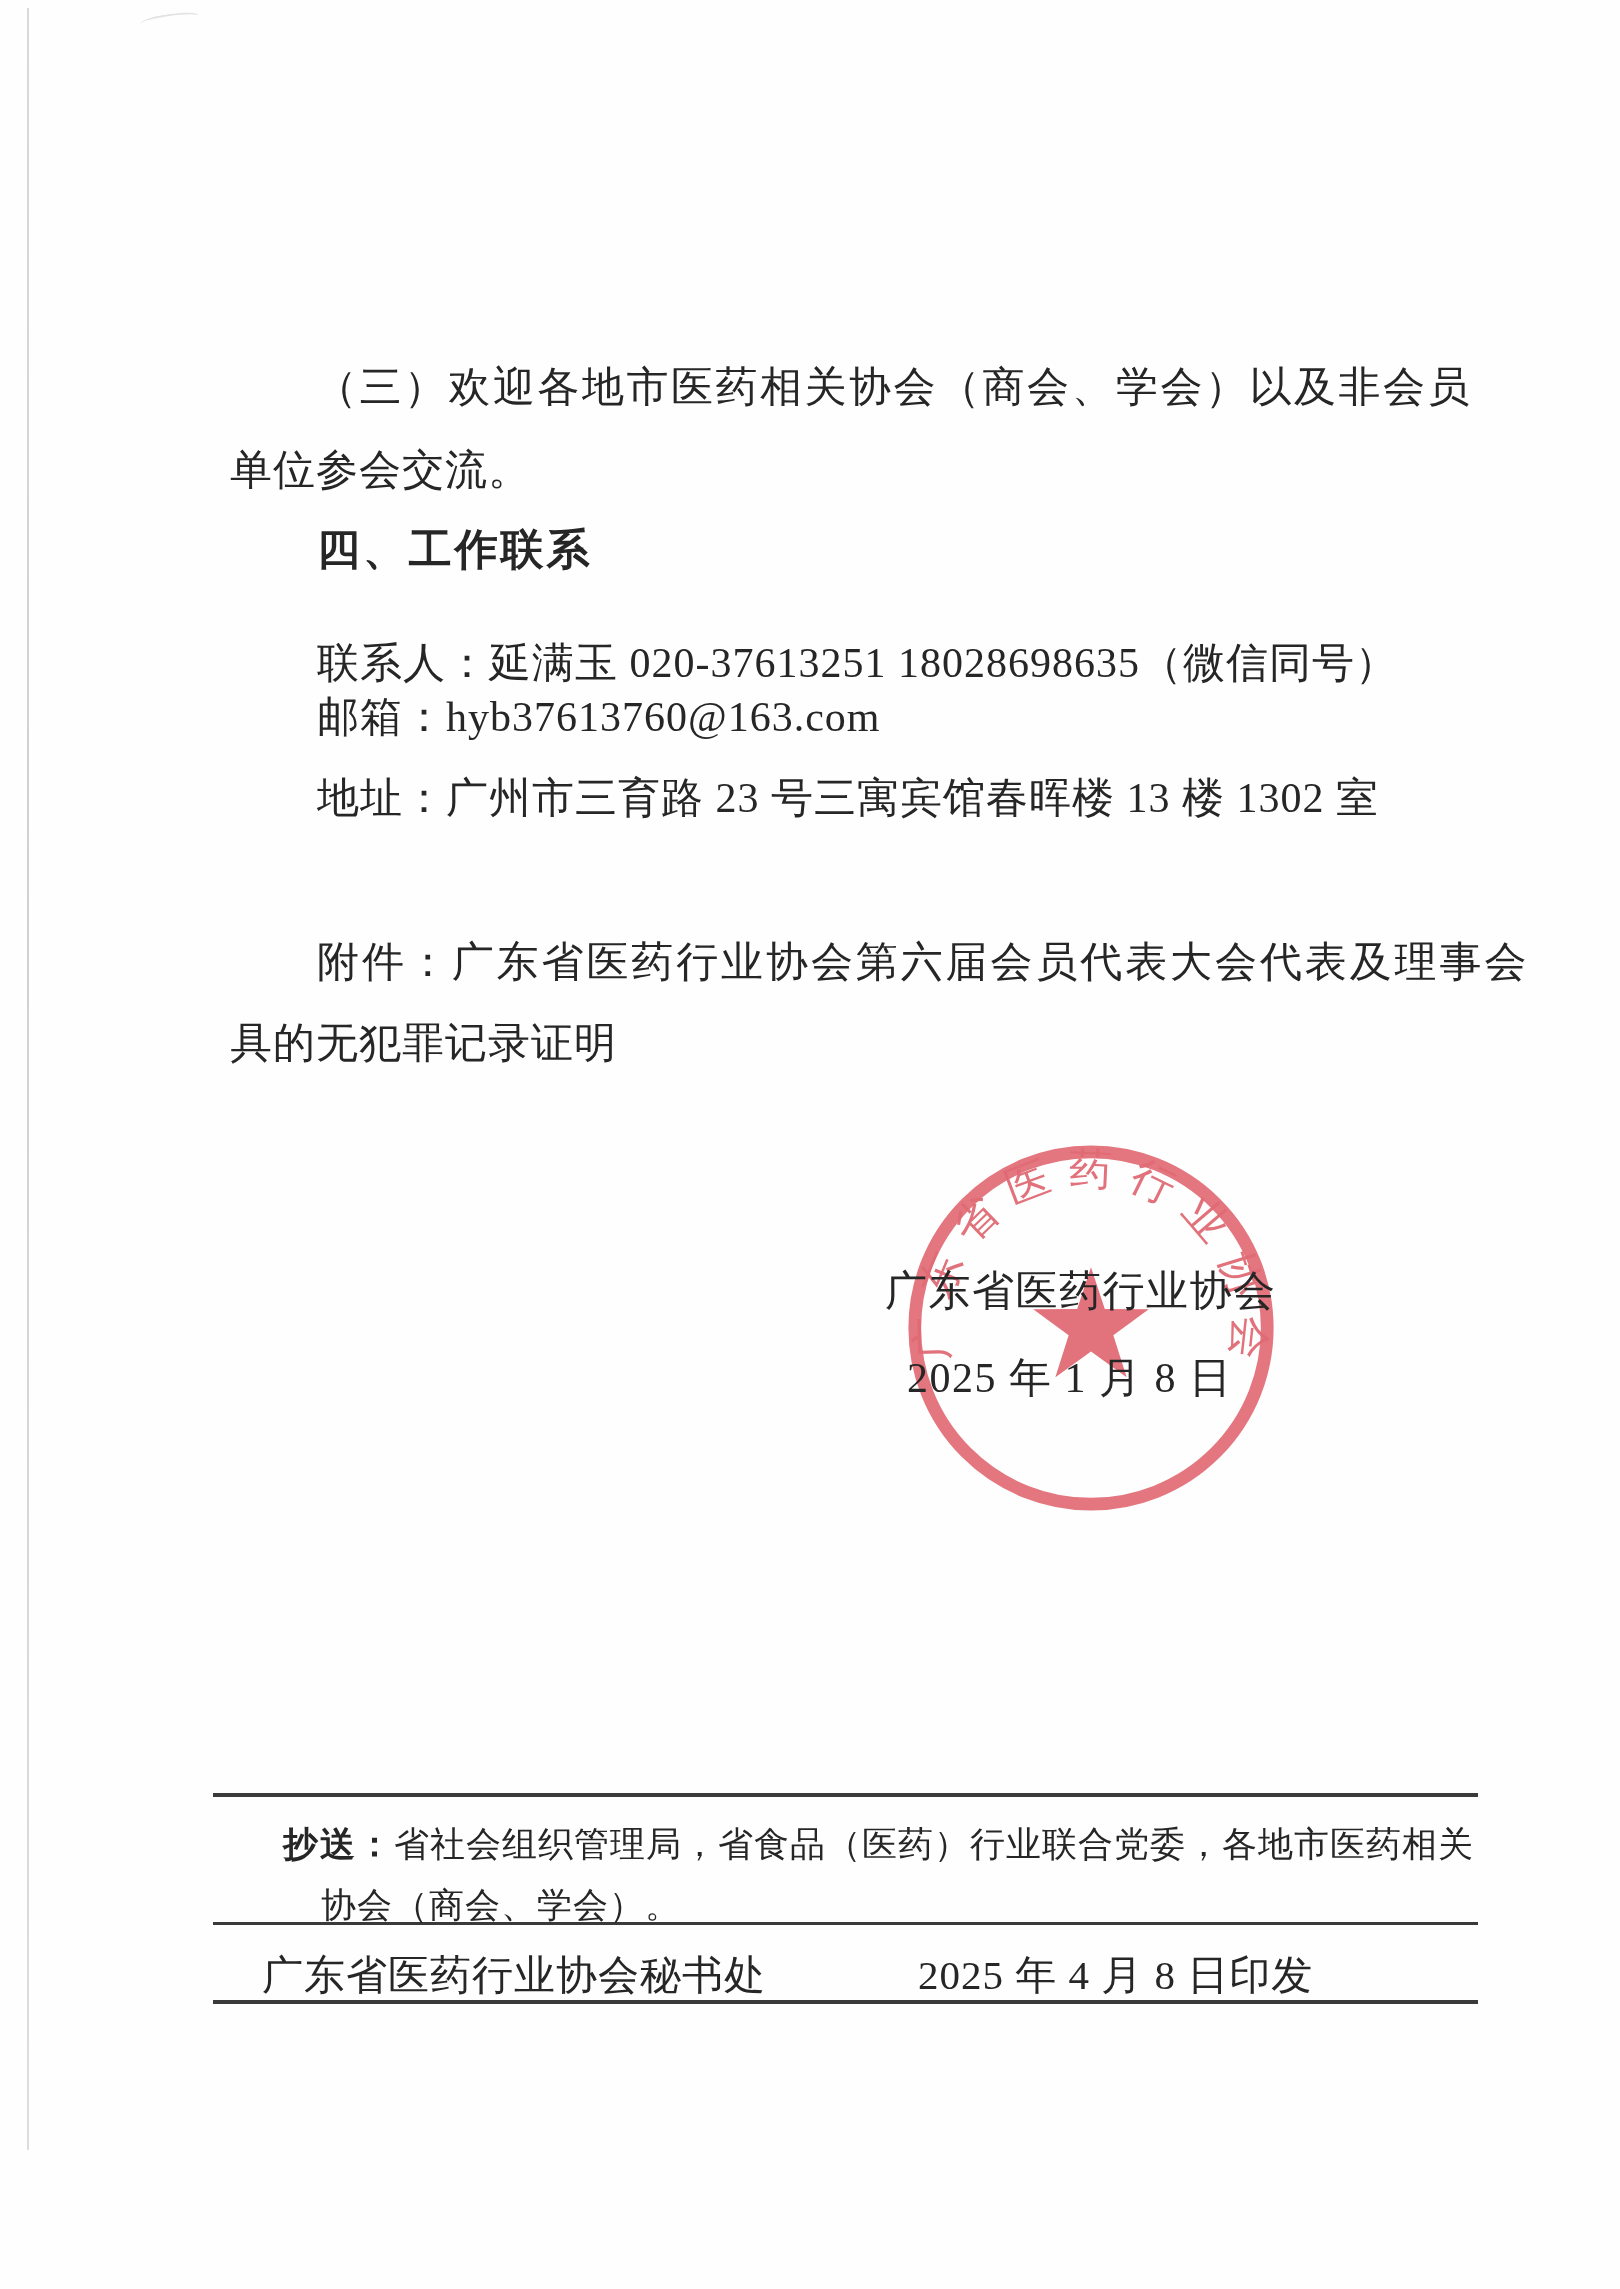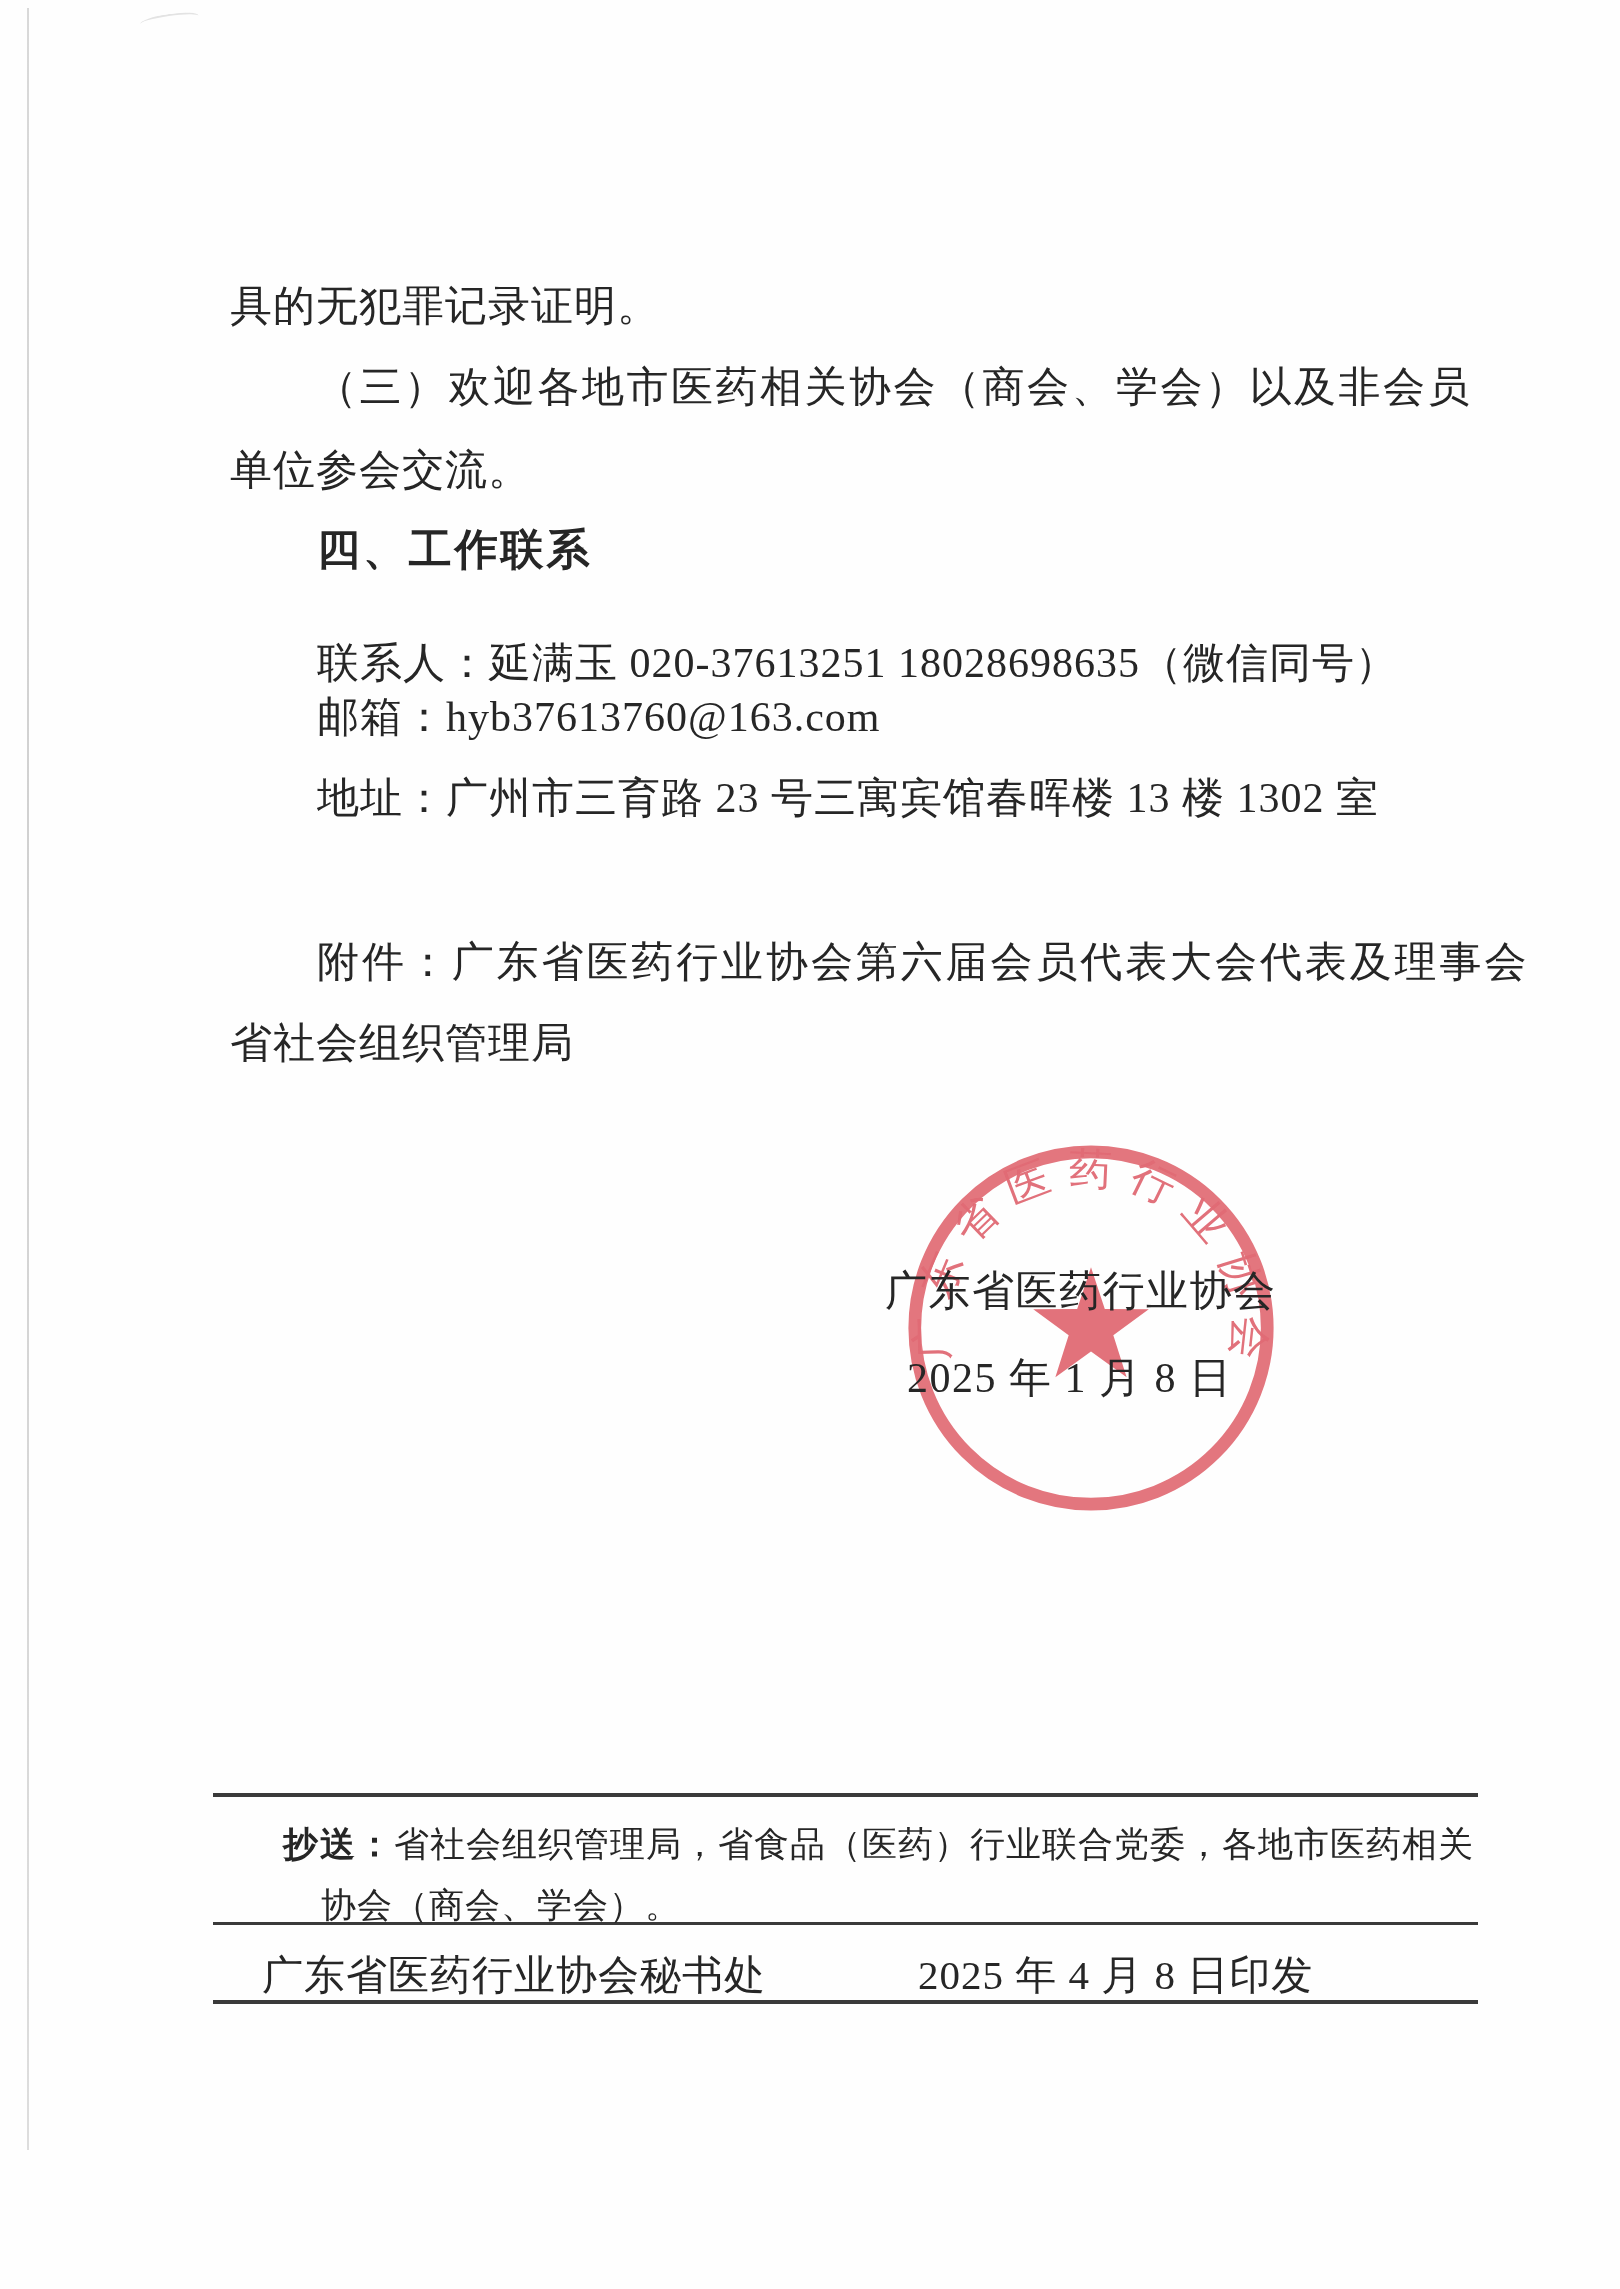--- a/index.html
+++ b/index.html
@@ -40,37 +40,36 @@
   .foot-line{position:absolute;font-size:41px;white-space:nowrap;letter-spacing:1px;}
 </style>
 </head>
 <body>
 
 <div class="page">
 
   <div class="scan-edge"></div>
   <div class="scan-speck"></div>
 
-  <div class="tline" style="left:230px;top:282px;">具的无犯罪记录证明。</div>
 
   <div class="tline just" style="left:315px;top:363px;">（三）欢迎各地市医药相关协会（商会、学会）以及非会员</div>
 
   <div class="tline" style="left:230px;top:446px;">单位参会交流。</div>
 
   <div class="tline heading" style="left:317px;top:525px;">四、工作联系</div>
 
   <div class="tline" style="left:317px;top:610px;margin-top:29px;">联系人：延满玉 020-37613251 18028698635（微信同号）</div>
 
   <div class="tline" style="left:317px;top:693px;">邮箱：hyb37613760@163.com</div>
 
   <div class="tline" style="left:317px;top:774px;">地址：广州市三育路 23 号三寓宾馆春晖楼 13 楼 1302 室</div>
 
   <div class="tline just2" style="left:317px;top:938px;">附件：广东省医药行业协会第六届会员代表大会代表及理事会</div>
 
-  <div class="tline" style="left:230px;top:1019px;">省社会组织管理局</div>
+  <div class="tline" style="left:230px;top:1019px;">具的无犯罪记录证明</div>
 
   <div class="seal-wrap">
     <svg width="374" height="376" viewBox="-191 -192 382 384">
       <circle cx="0" cy="0" r="180" fill="none" stroke-width="13" opacity="0.92" stroke="#dd5560"></circle>
       <polygon points="0,-62 14.1,-19.4 59,-19.2 22.8,7.4 36.4,50.2 0,24 -36.4,50.2 -22.8,7.4 -59,-19.2 -14.1,-19.4" opacity="0.95" fill="#dd5560"></polygon>
       <path id="sealArc" d="M -142 38 A 147 147 0 1 1 142 38" fill="none"></path>
       <text font-size="44" letter-spacing="16" font-family="Liberation Serif, serif" opacity="0.95" fill="#dd5560">
         <textPath href="#sealArc" startOffset="6">广东省医药行业协会</textPath>
       </text>
     </svg>

